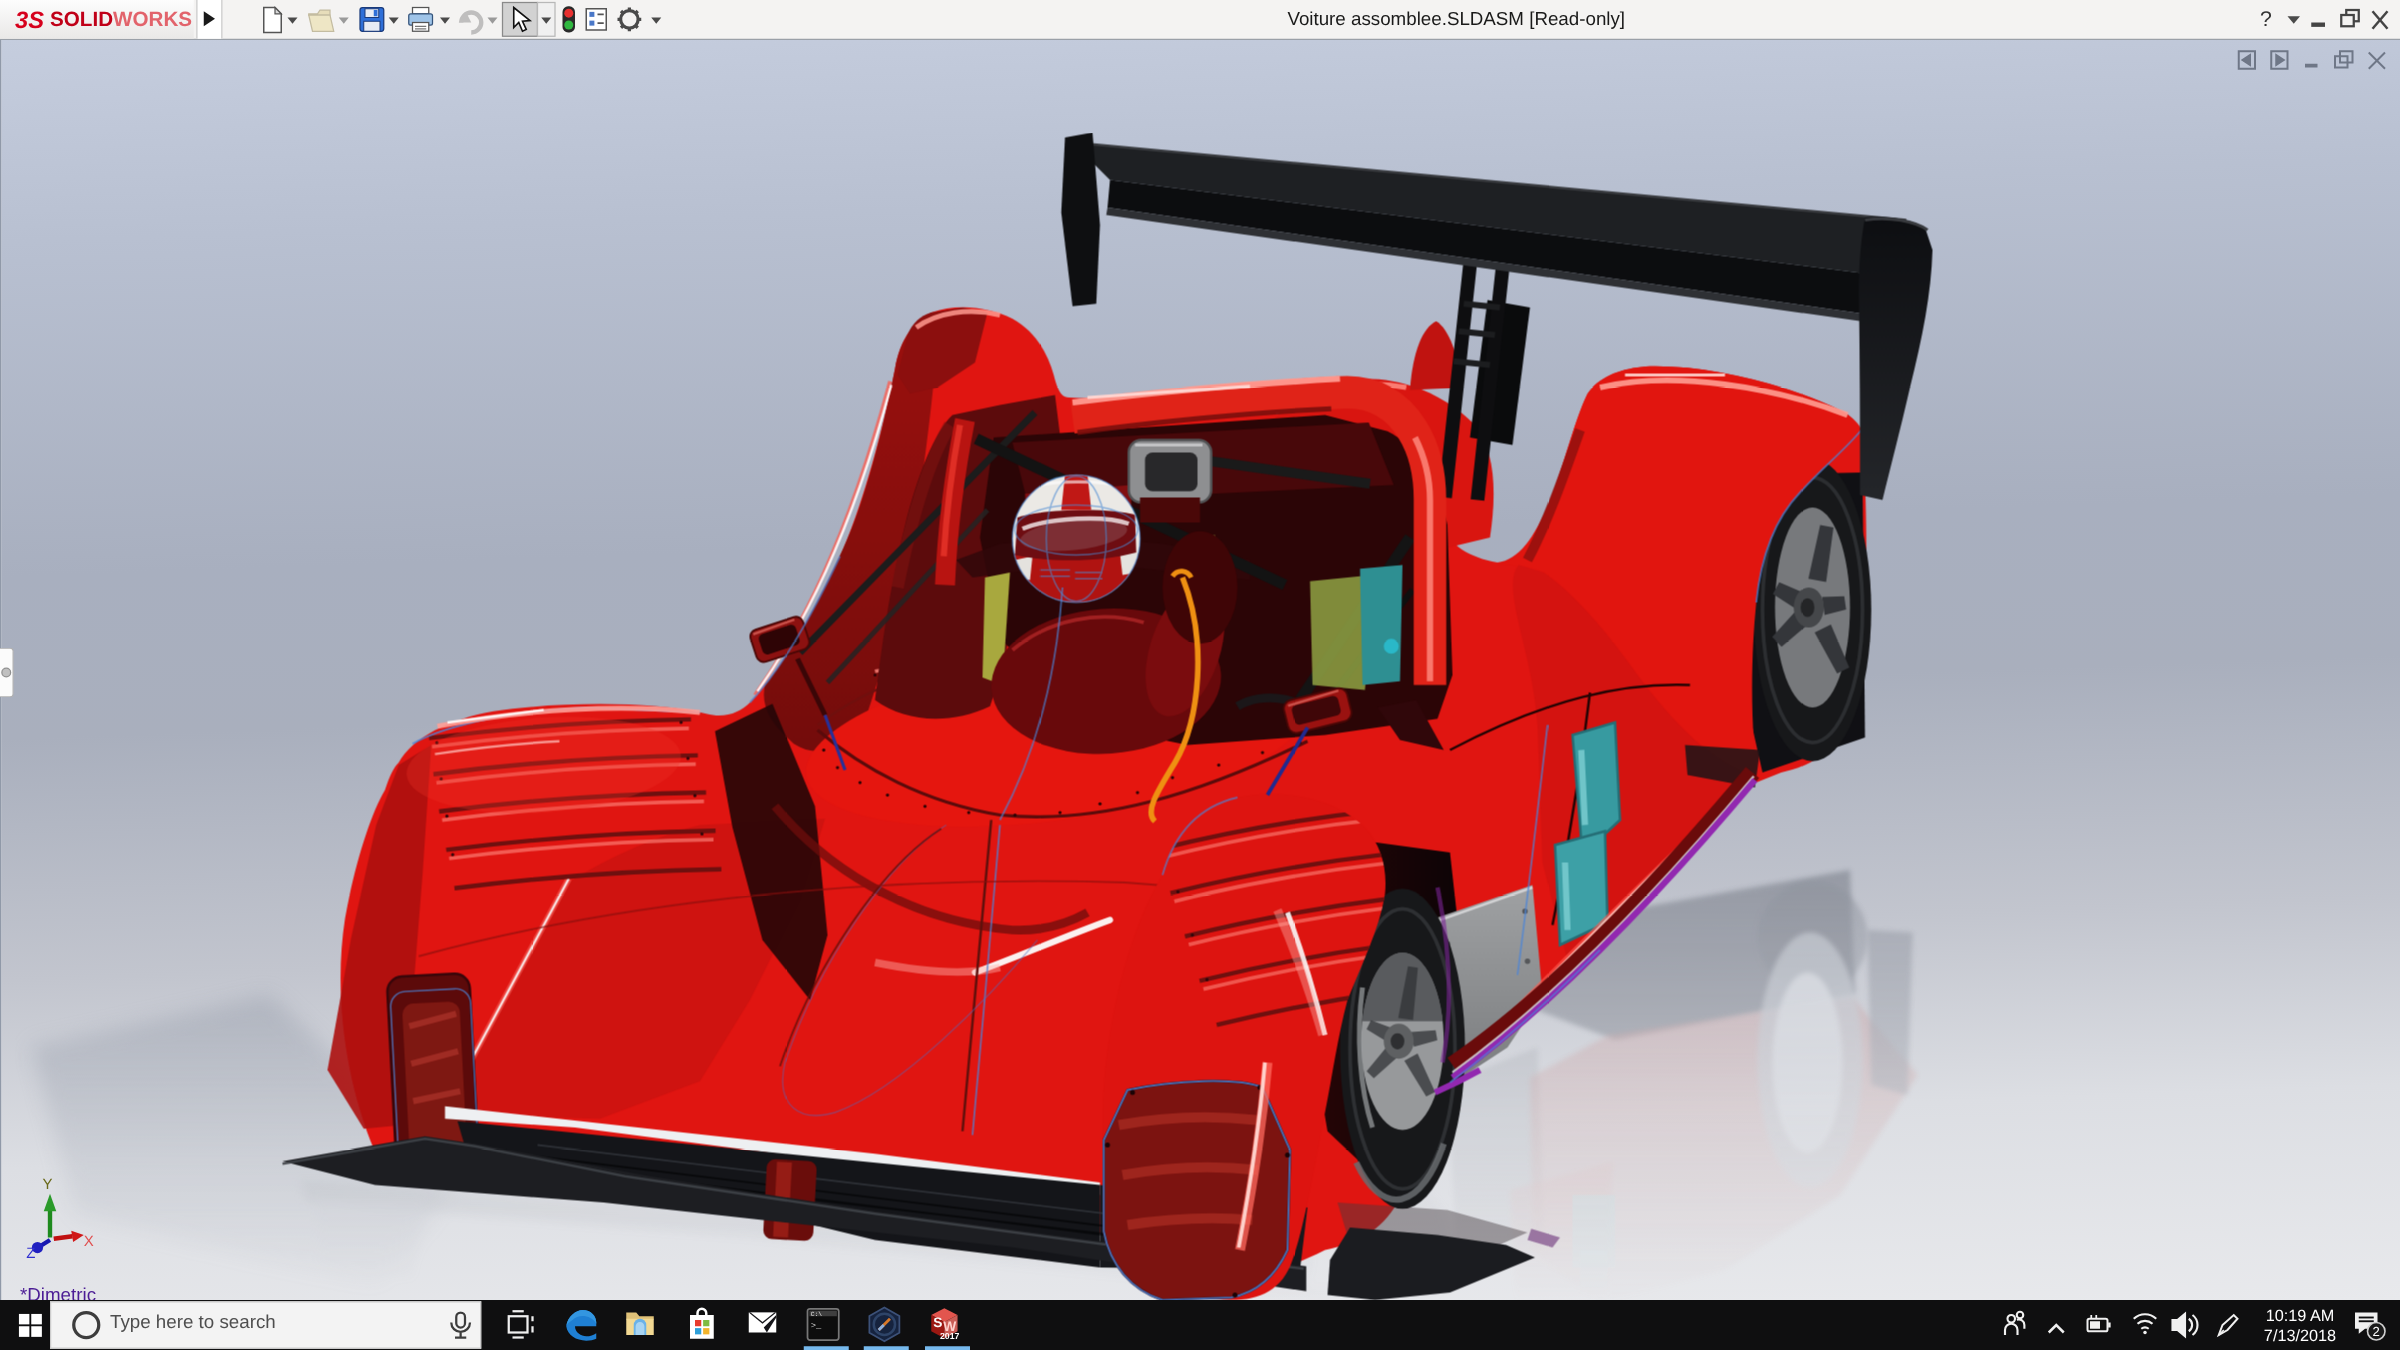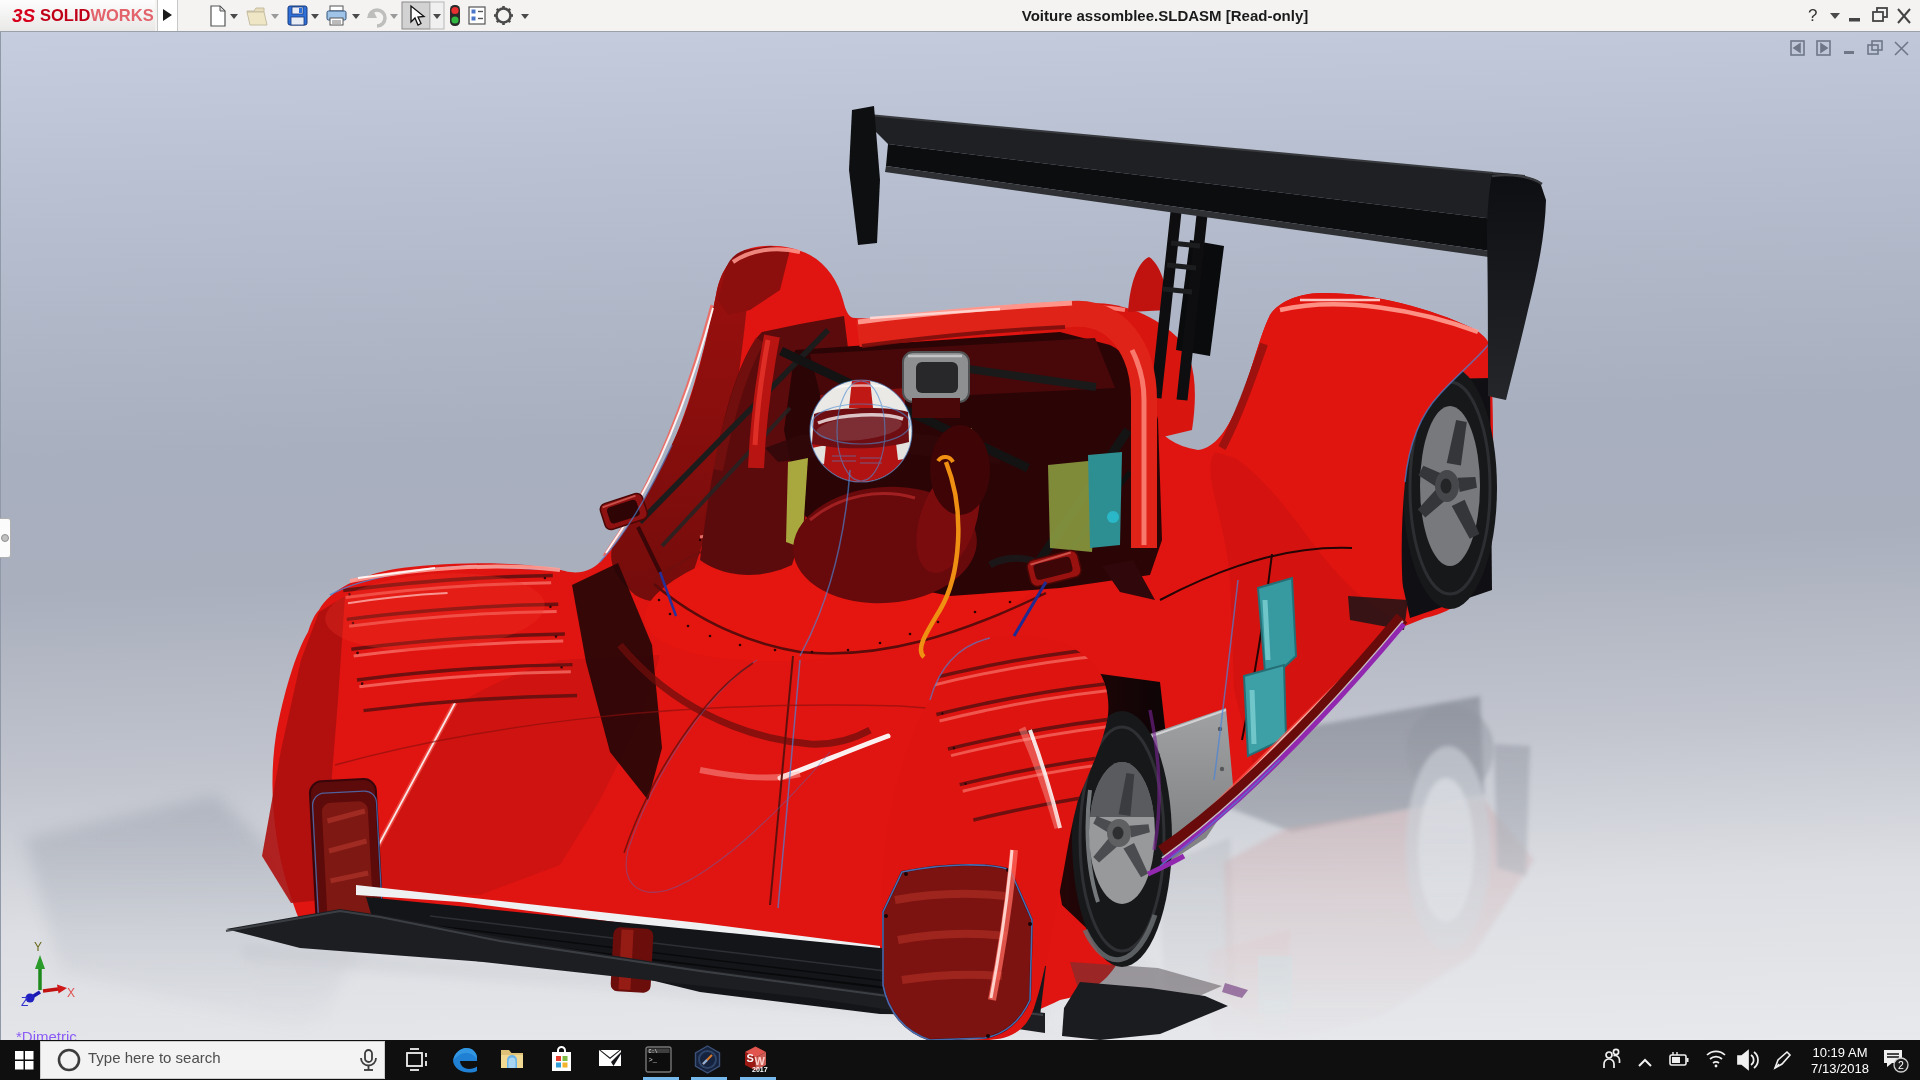--- a/index.html
+++ b/index.html
@@ -6,26 +6,26 @@
     font-family:"Liberation Sans",sans-serif;}
   #titlebar{position:absolute;left:0;top:0;width:1920px;height:31px;
     background:#f4f3f2;border-bottom:1px solid #9aa0a8;padding-left:12px;}
   #logo{position:absolute;left:0;top:0;width:155px;height:31px;
     background:linear-gradient(180deg,#fdfdfd,#e9e8e7);display:flex;align-items:center;}
   #playbtn{position:absolute;left:157px;top:0px;width:19px;height:31px;background:#fff;
     border-left:1px solid #c8c8c8;border-right:1px solid #c8c8c8;}
   #playbtn:after{content:"";position:absolute;left:5px;top:9px;border-left:9px solid #1a1a1a;
     border-top:6px solid transparent;border-bottom:6px solid transparent;}
   #apptitle{position:absolute;left:1165px;top:0;height:48px;transform:translateX(-50%);
-    line-height:31px;font-size:15px;color:#1a1a1a;white-space:nowrap;font-weight:bold;}
+    line-height:31px;font-size:15px;color:#1a1a1a;white-space:nowrap;}
   #viewport{position:absolute;left:0;top:32px;width:1920px;height:1008px;box-sizing:border-box;border-left:1px solid #9099a8;
     background:linear-gradient(178deg,#c5cdde 0%,#b8c0d1 15%,#a8afbf 40%,#a9afbd 52%,
       #c2c5ce 70%,#dcdee3 84%,#e8e9ec 100%);}
   #carsvg{position:absolute;left:0;top:0;}
-  #dimetric{position:absolute;left:16px;top:1028px;font-size:15px;color:#8b5cf6;}
+  #dimetric{position:absolute;left:16px;top:1028px;font-size:15px;color:#4c1d95;}
   #sidetab{position:absolute;left:0;top:518px;width:10px;height:38px;background:#fbfbfb;
     border:1px solid #b0b0b0;border-left:none;border-radius:0 3px 3px 0;}
   #sidetab:after{content:"";position:absolute;left:1px;top:15px;width:6px;height:6px;
     border-radius:50%;background:#c0c0c0;border:1px solid #909090;}
   #taskbar{position:absolute;left:0;top:1040px;width:1920px;height:40px;background:#0f0f10;}
   #searchbox{position:absolute;left:40px;top:1041px;width:345px;height:38px;background:#f3f3f3;
     border:1px solid #cccccc;box-sizing:border-box;}
   #searchtxt{position:absolute;left:88px;top:1049px;font-size:15px;color:#4e4e4e;text-align:center;}
 </style>
 </head>

